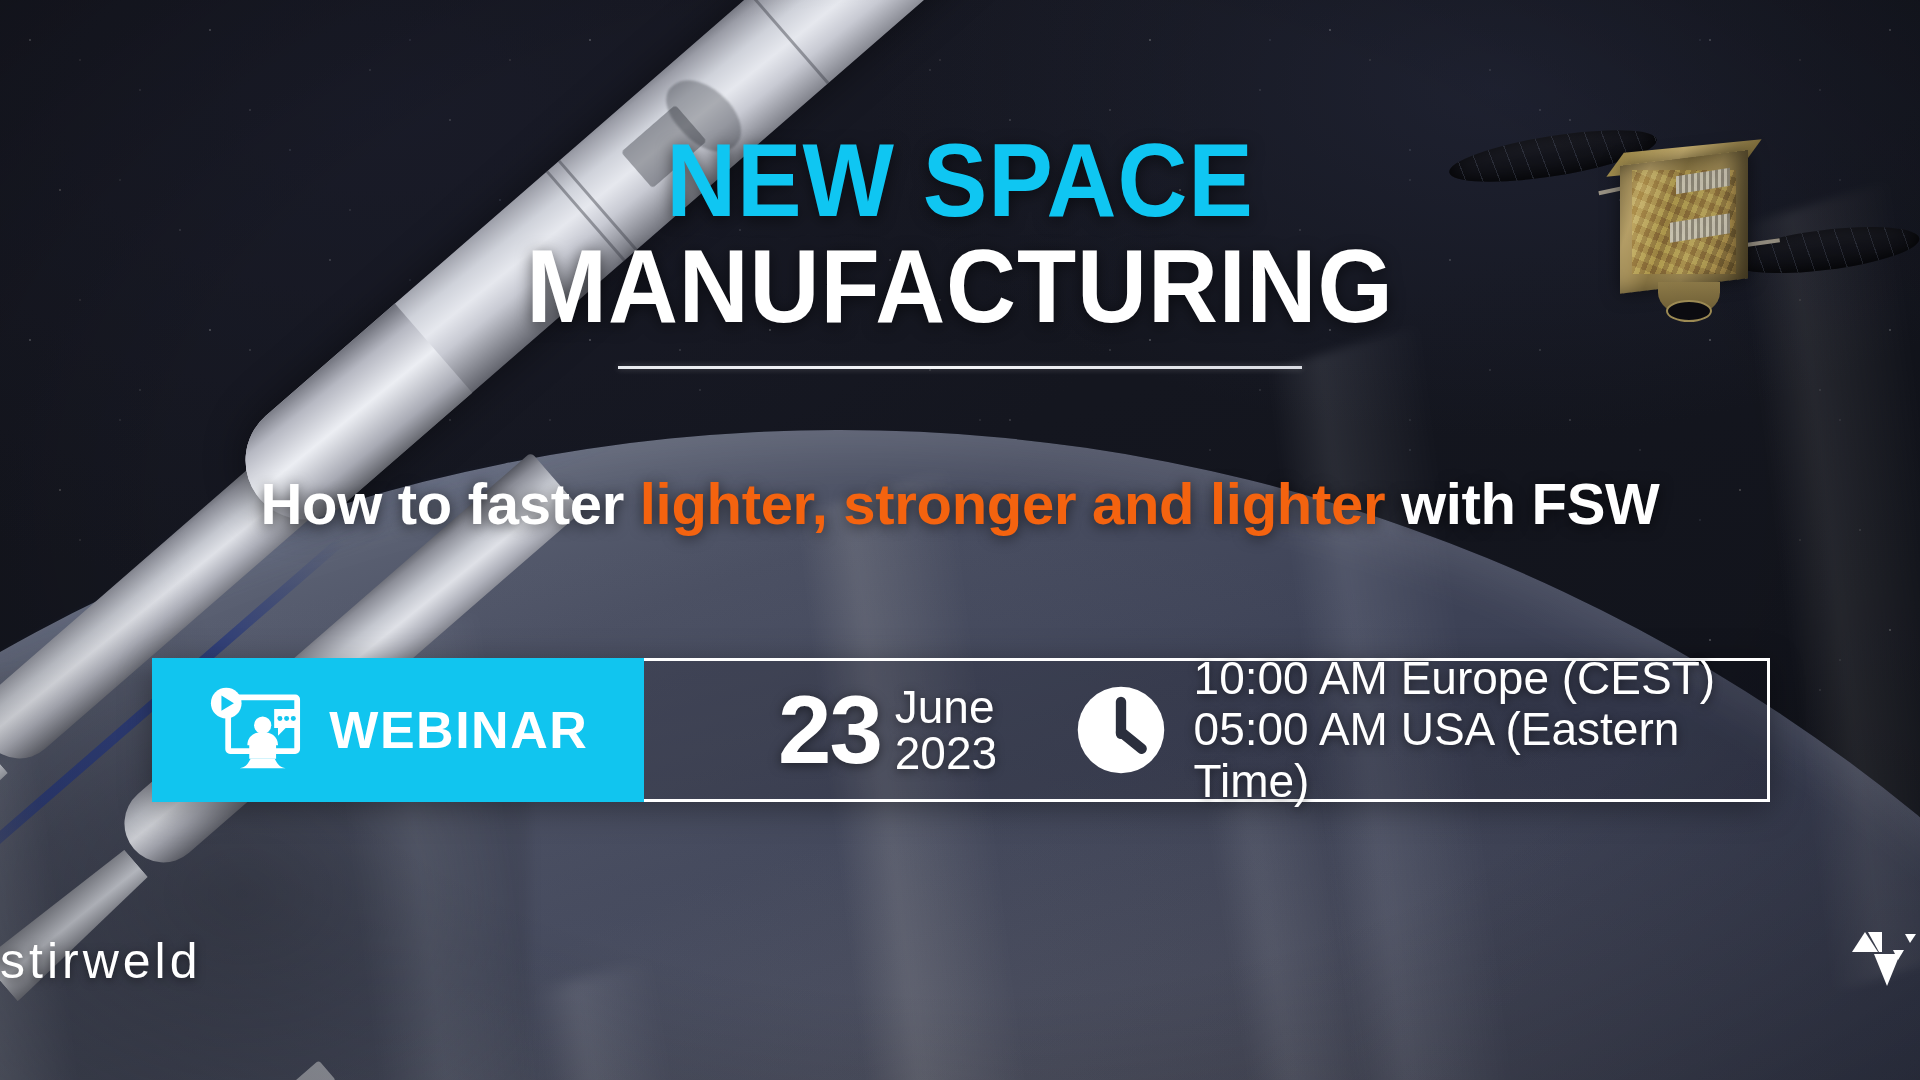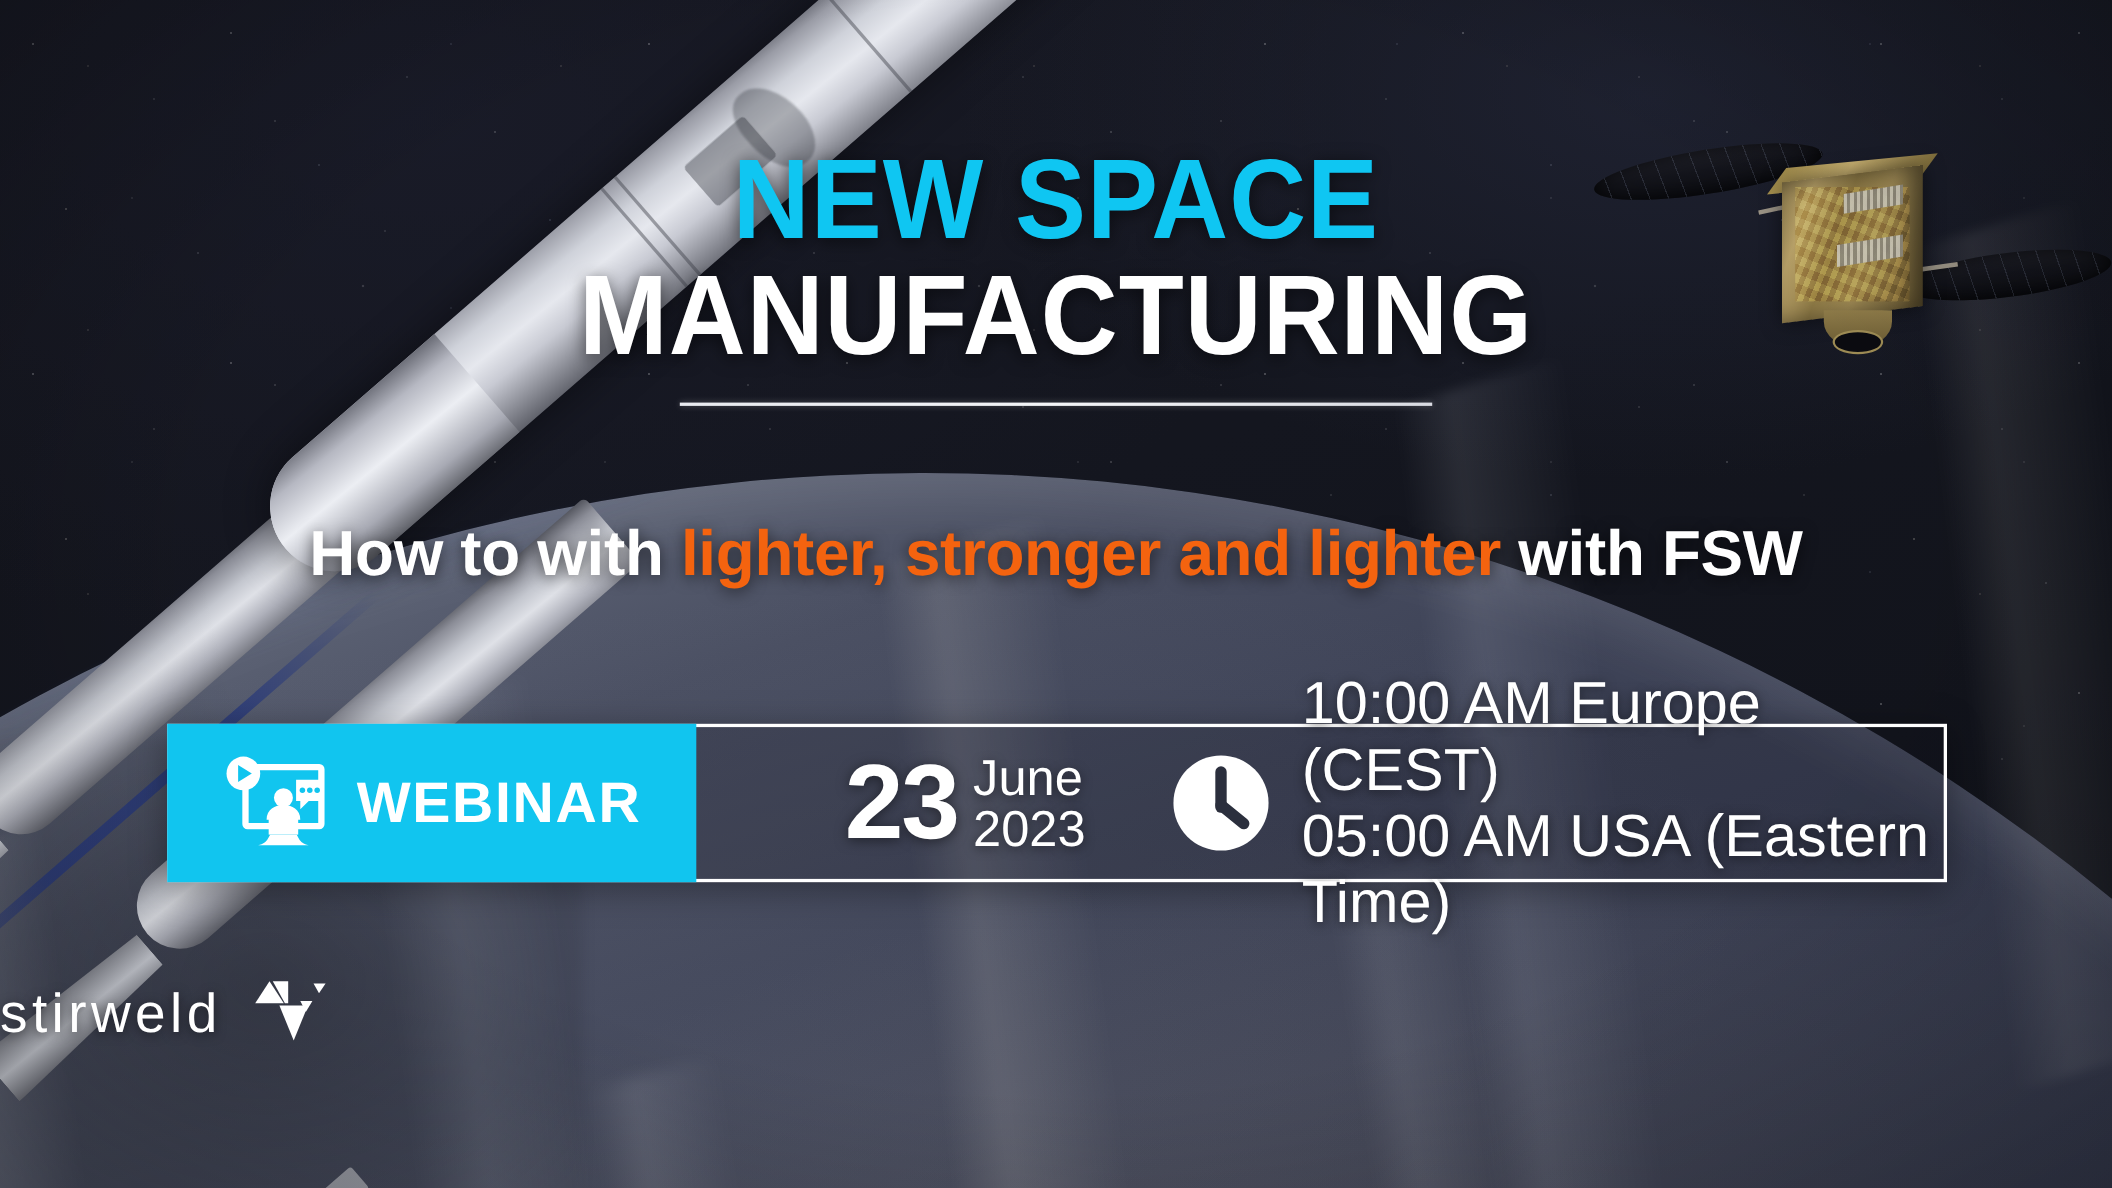--- a/index.html
+++ b/index.html
@@ -302,30 +302,30 @@
     color:#fff;font-size:46px;font-weight:400;
     font-family:"Liberation Sans",sans-serif;
     text-shadow:0 2px 10px rgba(0,0,0,.5);
   }
   .time-block{
     flex:1 1 auto;display:flex;align-items:center;gap:26px;padding-left:10px;
   }
   .clock-icon{width:94px;height:94px;flex:0 0 auto;}
   .times{display:flex;flex-direction:column;line-height:1.12;}
   .time-line{
-    color:#fff;font-size:54px;font-weight:400;
+    color:#fff;font-size:46px;font-weight:400;
     font-family:"Liberation Sans",sans-serif;
     text-shadow:0 2px 10px rgba(0,0,0,.55);
     max-width:640px;
   }
 
   
   .logo{
-    position:absolute;left:0;right:0;top:890px;
-    display:flex;align-items:center;justify-content:flex-start;gap:27px;z-index:6;
+    position:absolute;left:0;right:0;top:930px;
+    display:flex;align-items:center;justify-content:space-between;gap:27px;z-index:6;
   }
   .logo-word{
     color:#fff;font-size:50px;font-weight:300;letter-spacing:4px;
     font-family:"Liberation Sans",sans-serif;
     text-shadow:0 2px 10px rgba(0,0,0,.5);
   }
   .logo-mark{width:72px;height:62px;}
   .vignette{
     position:absolute;inset:0;pointer-events:none;
     background:radial-gradient(ellipse 1400px 900px at 50% 46%, rgba(0,0,0,0) 55%, rgba(0,0,0,.30) 100%);
@@ -387,21 +387,21 @@
   </div>
 
   <div class="vignette"></div>
 
   <div class="headline">
     <span class="title-1">NEW SPACE</span>
     <span class="title-2">MANUFACTURING</span>
     <div class="divider"></div>
   </div>
 
-  <div class="subtitle"><span>How to with </span><span class="hl">lighter, stronger and lighter</span><span> with FSW</span></div>
+  <div class="subtitle"><span>How to faster </span><span class="hl">lighter, stronger and lighter</span><span> with FSW</span></div>
 
   <div class="infobar">
 
     <div class="webinar-block">
       <svg class="webinar-icon" viewBox="0 0 100 96">
         <rect x="22" y="14" width="72" height="56" rx="2" fill="none" stroke="#ffffff" stroke-width="6"></rect>
         <rect x="44" y="62" width="28" height="16" fill="#ffffff"></rect>
         <path d="M34 88 C44 86 44 78 46 78 L70 78 C72 78 72 86 82 88 Z" fill="#ffffff"></path>
         <circle cx="58" cy="43" r="9" fill="#ffffff"></circle>
         <path d="M42 64 C42 54 50 50 58 50 C66 50 74 54 74 64 Z" fill="#ffffff"></path>

